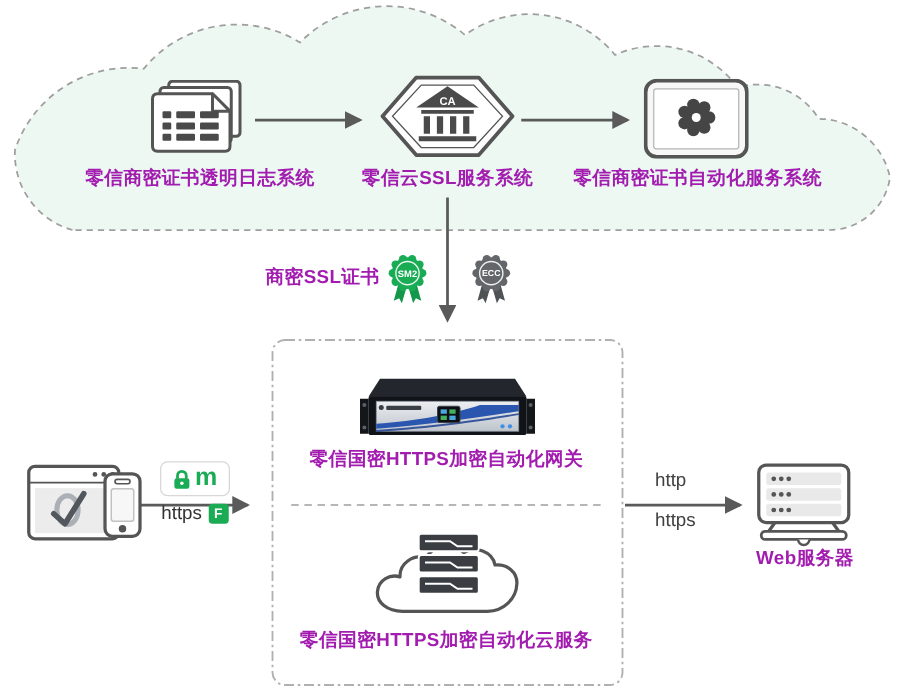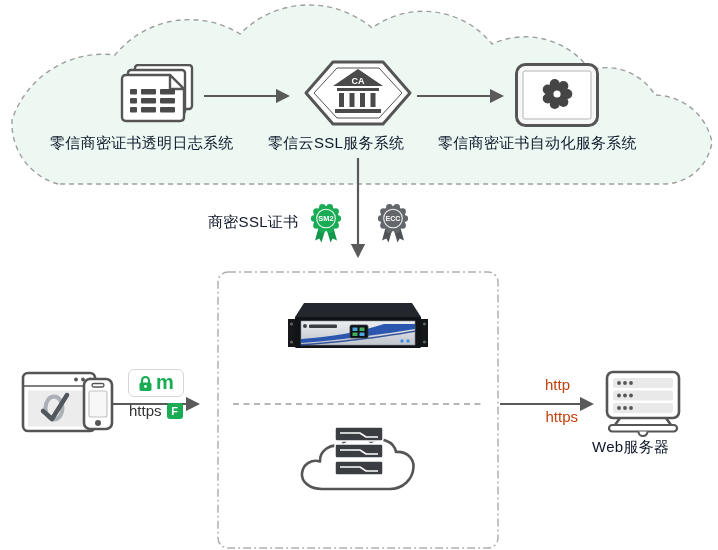--- a/index.html
+++ b/index.html
@@ -1,22 +1,22 @@
 <!DOCTYPE html>
 <html><head>
 <meta charset="utf-8">
 <style>
   html,body{margin:0;padding:0;background:#fff;}
   #stage{position:relative;width:718px;height:550px;background:#fff;overflow:hidden;
          font-family:"Liberation Sans","DejaVu Sans",sans-serif;}
   #overlay{position:absolute;left:0;top:0;width:718px;height:550px;}
   .abs{position:absolute;}
-  .lbl{position:absolute;font-weight:400;font-size:15px;color:#0f172a;
+  .lbl{position:absolute;font-weight:700;font-size:15px;color:#a21caf;text-align:center;
        letter-spacing:.3px;line-height:19px;white-space:nowrap;}
-  .proto{position:absolute;font-weight:500;font-size:15px;color:#c2410c;text-align:right;}
+  .proto{position:absolute;font-weight:500;font-size:15px;color:#404040;text-align:left;}
   .pill{position:absolute;display:flex;align-items:center;justify-content:center;gap:3px;
         background:#fff;border:1.5px solid #d7d7d7;border-radius:6px;}
   .m-letter{font-size:20px;font-weight:700;color:#1aab55;line-height:1;margin-top:-3px;}
   .httpsgrp{position:absolute;display:flex;align-items:center;gap:5px;}
   .https-txt{font-size:15px;font-weight:500;color:#333;}
   .fbadge{display:inline-flex;width:16px;height:16px;border-radius:3px;background:#1aab55;
           color:#fff;font-size:11px;font-weight:700;align-items:center;justify-content:center;}
 </style>
 </head>
 <body>
@@ -173,36 +173,38 @@
       <circle cx="114" cy="44" r="1.7" fill="#3f8fe8"></circle>
         <circle cx="120" cy="44" r="1.7" fill="#3f8fe8"></circle>
       <g fill="#5c6066">
           <circle cx="3.5" cy="27" r="1.6"></circle>
           <circle cx="3.5" cy="45" r="1.6"></circle>
           <circle cx="136.5" cy="27" r="1.6"></circle>
           <circle cx="136.5" cy="45" r="1.6"></circle>
         </g>
     </svg>
   </div>
+  <div class="lbl" style="left:230px;top:358px;width:254px;">零信国密HTTPS加密自动化网关</div>
 
   <div class="abs" style="left:296px;top:423px;width:124px;height:74px;">
     <svg width="124" height="74" viewBox="0 0 124 74">
       <path d="M26 66 C 14 66 5 59 6 50 C 7 41 16 36 24 38.5 C 23.5 28 34 20 45 23.5 C 50 13 67 11 75 19 C 84 13.5 98 18 100 29 C 110 28 118 35 117.5 44 C 117 56 107 66 94 66 Z" fill="#ffffff" stroke="#555" stroke-width="2.6" stroke-linejoin="round"></path>
       <g fill="#3a3e42" stroke="#ffffff" stroke-width="1.5">
         <rect x="39" y="4" width="48" height="14" rx="2"></rect>
         <rect x="39" y="21" width="48" height="14" rx="2"></rect>
         <rect x="39" y="38" width="48" height="14" rx="2"></rect>
       </g>
       <g fill="none" stroke="#ffffff" stroke-width="1.6">
         <path d="M44 10 H64 L70 14 H82"></path>
         <path d="M44 27 H64 L70 31 H82"></path>
         <path d="M44 44 H64 L70 48 H82"></path>
       </g>
     </svg>
   </div>
+  <div class="lbl" style="left:222px;top:503px;width:270px;">零信国密HTTPS加密自动化云服务</div>
 
   <div class="abs" style="left:20px;top:366px;width:100px;height:72px;">
     <svg width="100" height="72" viewBox="0 0 100 72">
       <rect x="3" y="7" width="72" height="58" rx="5" fill="#ffffff" stroke="#555" stroke-width="2.6"></rect>
       <line x1="3" y1="20" x2="75" y2="20" stroke="#555" stroke-width="1.4"></line>
       <g fill="#555">
           <circle cx="56" cy="13.5" r="1.9"></circle>
           <circle cx="63" cy="13.5" r="1.9"></circle>
           <circle cx="70" cy="13.5" r="1.9"></circle>
         </g>

